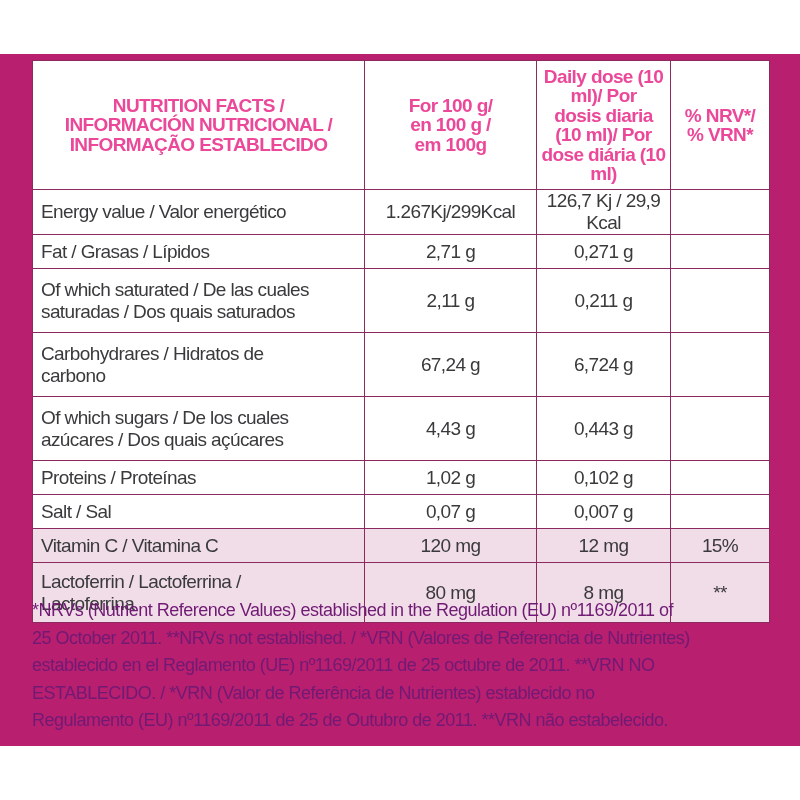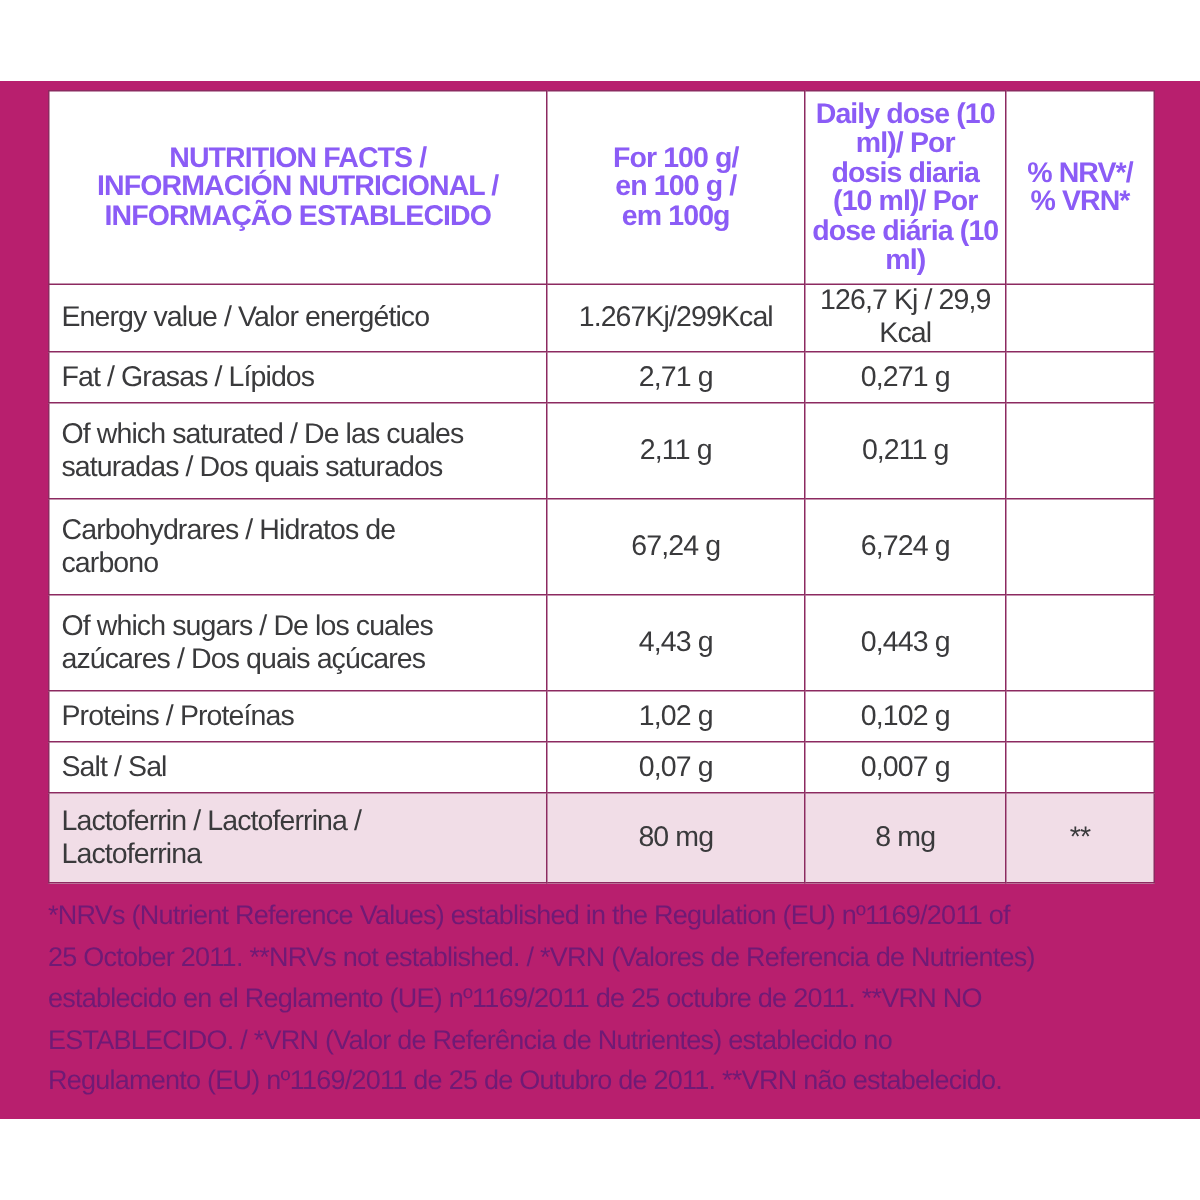--- a/index.html
+++ b/index.html
@@ -20,21 +20,21 @@
   }
   table.nutrition td, table.nutrition th {
     border: 1.5px solid #8c2a60;
     color: #3a3a3c;
     font-size: 19px;
     letter-spacing: -0.6px;
     padding: 0 8px;
     vertical-align: middle;
   }
   table.nutrition th {
-    color: #8b5cf6;
+    color: #ec4899;
     font-weight: bold;
     text-align: center;
     line-height: 1.02;
     padding: 6px 4px;
   }
   th.h-main { text-align: left; font-size: 20px; padding-left: 10px; letter-spacing: -0.8px; }
   th.h-100 { font-size: 18px; margin-top: 16px; }
   th.h-dose { font-size: 13.5px; font-weight: bold; line-height: 1.15; letter-spacing: -0.5px; }
   th.h-nrv { font-size: 17px; vertical-align: top; padding-top: 14px; }
   td.num { text-align: center; }
@@ -134,20 +134,26 @@
       <td class="num"></td>
     </tr>
 
     <tr style="height:34px">
       <td>Salt / Sal</td>
       <td class="num">0,07 g</td>
       <td class="num">0,007 g</td>
       <td class="num"></td>
     </tr>
 
+    <tr class="highlight" style="height:34px">
+      <td>Vitamin C / Vitamina C</td>
+      <td class="num">120 mg</td>
+      <td class="num">12 mg</td>
+      <td class="num">15%</td>
+    </tr>
 
     <tr class="highlight" style="height:60px">
       <td>
         <div>Lactoferrin / Lactoferrina /</div>
         <div>Lactoferrina</div>
       </td>
       <td class="num">80 mg</td>
       <td class="num">8 mg</td>
       <td class="num stars">**</td>
     </tr>

